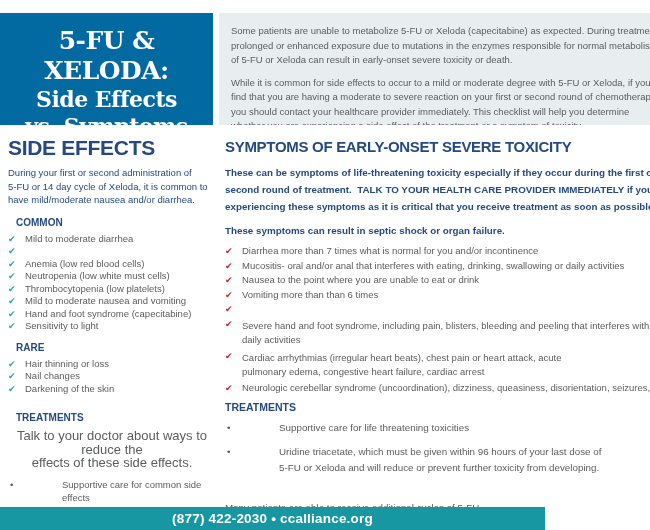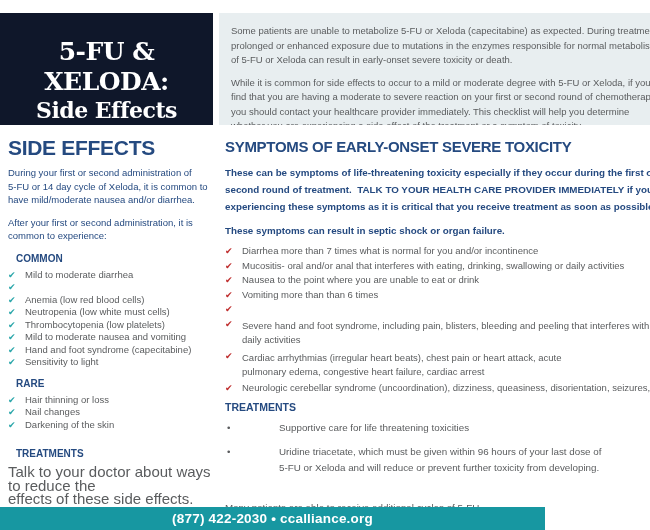--- a/index.html
+++ b/index.html
@@ -3,22 +3,22 @@
 <meta charset="utf-8">
 <style>
   html,body { margin:0; padding:0; background:#fff; }
   .page {
     position:relative; width:650px; height:530px; background:#ffffff;
     font-family:"Liberation Sans", sans-serif; overflow:hidden;
   }
   
   .header-row { position:absolute; top:13px; left:0; width:650px; height:112px; display:flex; }
   .title-box {
-    width:213px; height:112px; background:#0f172a; color:#ffffff;
-    text-align:center; box-sizing:border-box; padding-top:24px; flex:none;
+    width:213px; height:112px; background:#0369a1; color:#ffffff;
+    text-align:center; box-sizing:border-box; padding-top:13px; flex:none;
   }
   .title-main {
     font-family:"DejaVu Serif", serif; font-weight:bold;
     font-size:25px; line-height:30px; letter-spacing:-0.5px;
   }
   .title-sub {
     font-family:"DejaVu Serif", serif; font-weight:bold;
     font-size:22px; line-height:27px; letter-spacing:-0.5px;
   }
   .header-gap { width:6px; background:#ffffff; flex:none; }
@@ -52,21 +52,21 @@
   .subhead-r { color:#254a80; font-weight:bold; font-size:10.5px; margin:8px 0 7px 0; }
   .check-item { display:flex; margin:0 0 2px 0; }
   .check-item .txt { color:#5a5c5e; font-size:9.5px; line-height:10.5px; white-space:pre; }
   .left-col .check-item .txt { line-height:10.5px; }
   .check-glyph { flex:none; width:17px; font-size:9px; line-height:10.5px; }
   .check-teal { color:#2ba7aa; }
   .check-red  { color:#bf2d2d; }
   .r-list .check-item { margin:0 0 4px 0; }
   .r-list .check-item .txt { line-height:10.5px; }
   .r-list .check-item .txt.multiline { line-height:14px; }
-  .gray-para { color:#5a5c5e; font-size:15px; line-height:13.5px; margin:0 0 8px 0; white-space:pre-line; }
+  .gray-para { color:#5a5c5e; font-size:13px; line-height:13.5px; margin:0 0 8px 0; white-space:pre-line;text-align:center; }
   .bullet-item { display:flex; margin:0 0 3px 0; }
   .bullet-glyph { flex:none; width:16px; color:#5a5c5e; font-size:9.5px; line-height:13px; padding-left:2px; }
   .bullet-item .txt { color:#5a5c5e; font-size:9.5px; line-height:13px; white-space:pre-line;margin-left:36px; }
   .r-bullets .bullet-item { margin:0 0 8px 0; }
   .r-bullets .bullet-glyph, .r-bullets .bullet-item .txt { font-size:9.8px; line-height:16px; }
   .closing { color:#5a5c5e; font-size:9.8px; line-height:19px; margin-top:22px; white-space:pre-line; }
   
   .footer {
     position:absolute; left:0; bottom:0; width:545px; height:23px;
     background:#1797a1; color:#ffffff; font-weight:bold; font-size:13.5px;
@@ -96,22 +96,20 @@
     </div>
   </div>
 
   <div class="main">
 
     <div class="left-col">
       <div class="h-left">SIDE EFFECTS</div>
       <div class="navy-para">During your first or second administration of
 5-FU or 14 day cycle of Xeloda, it is common to
 have mild/moderate nausea and/or diarrhea.</div>
-      <div class="navy-para">After your first or second administration, it is
-common to experience:</div>
 
       <div class="subhead">COMMON</div>
       <div>
         <div class="check-item">
             <span class="check-glyph check-teal">✔</span>
             <span class="txt">Mild to moderate diarrhea</span>
           </div>
         <div class="check-item">
             <span class="check-glyph check-teal">✔</span>
           </div>

